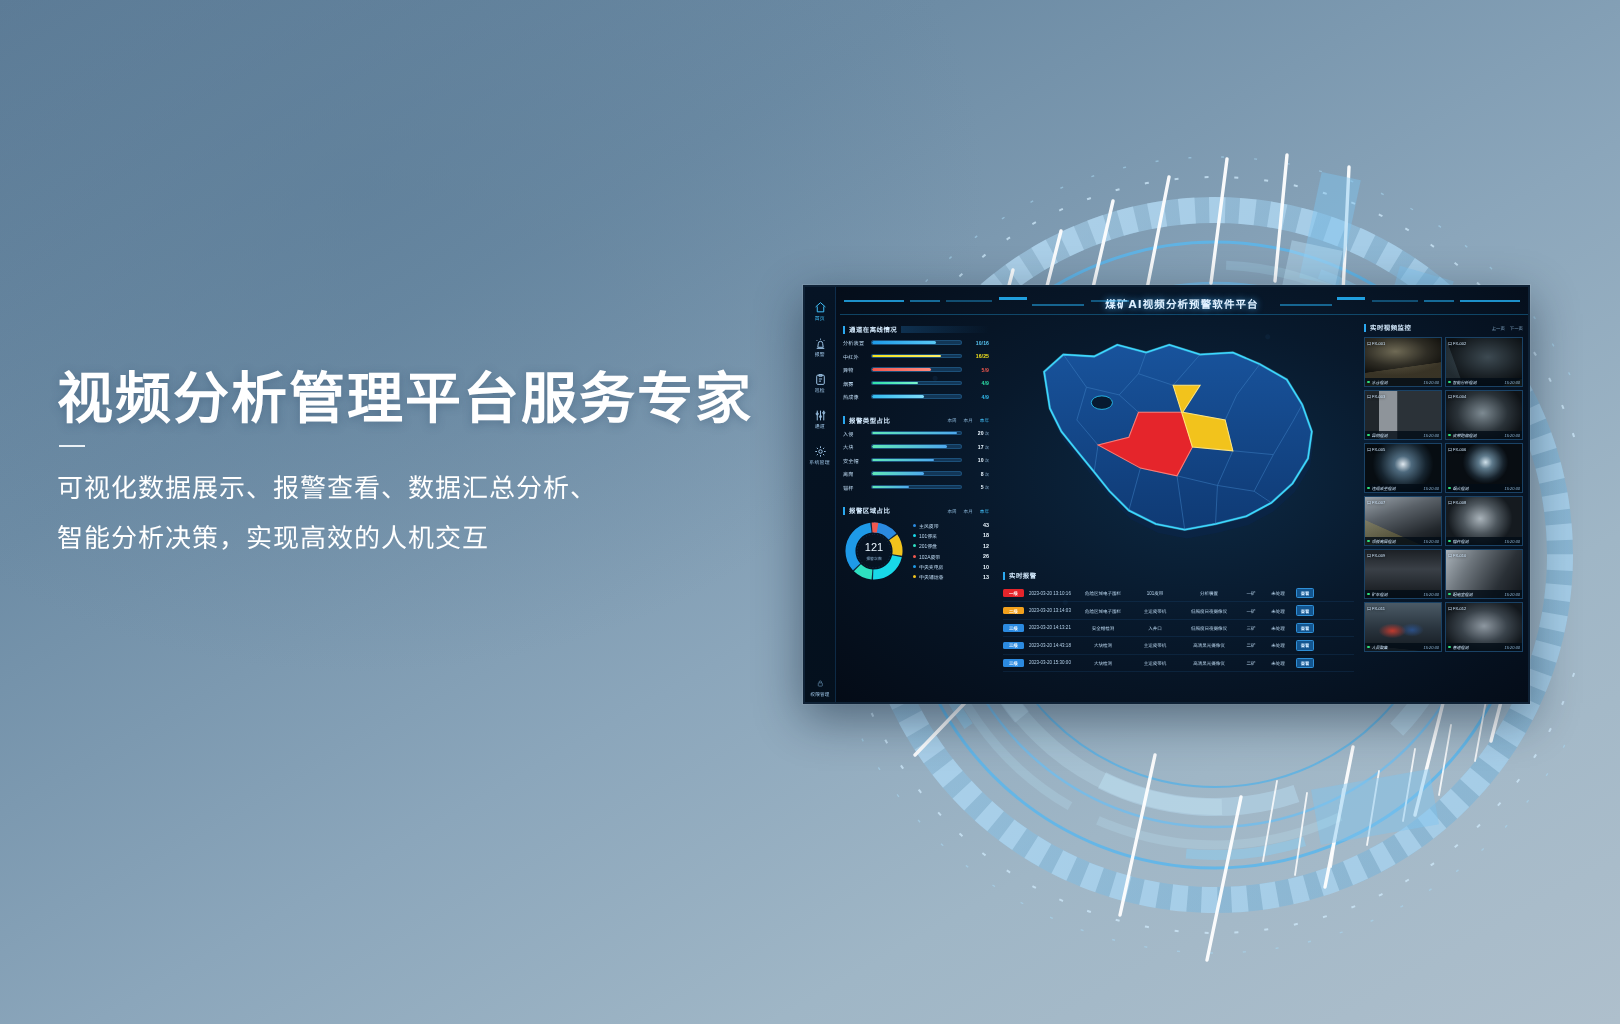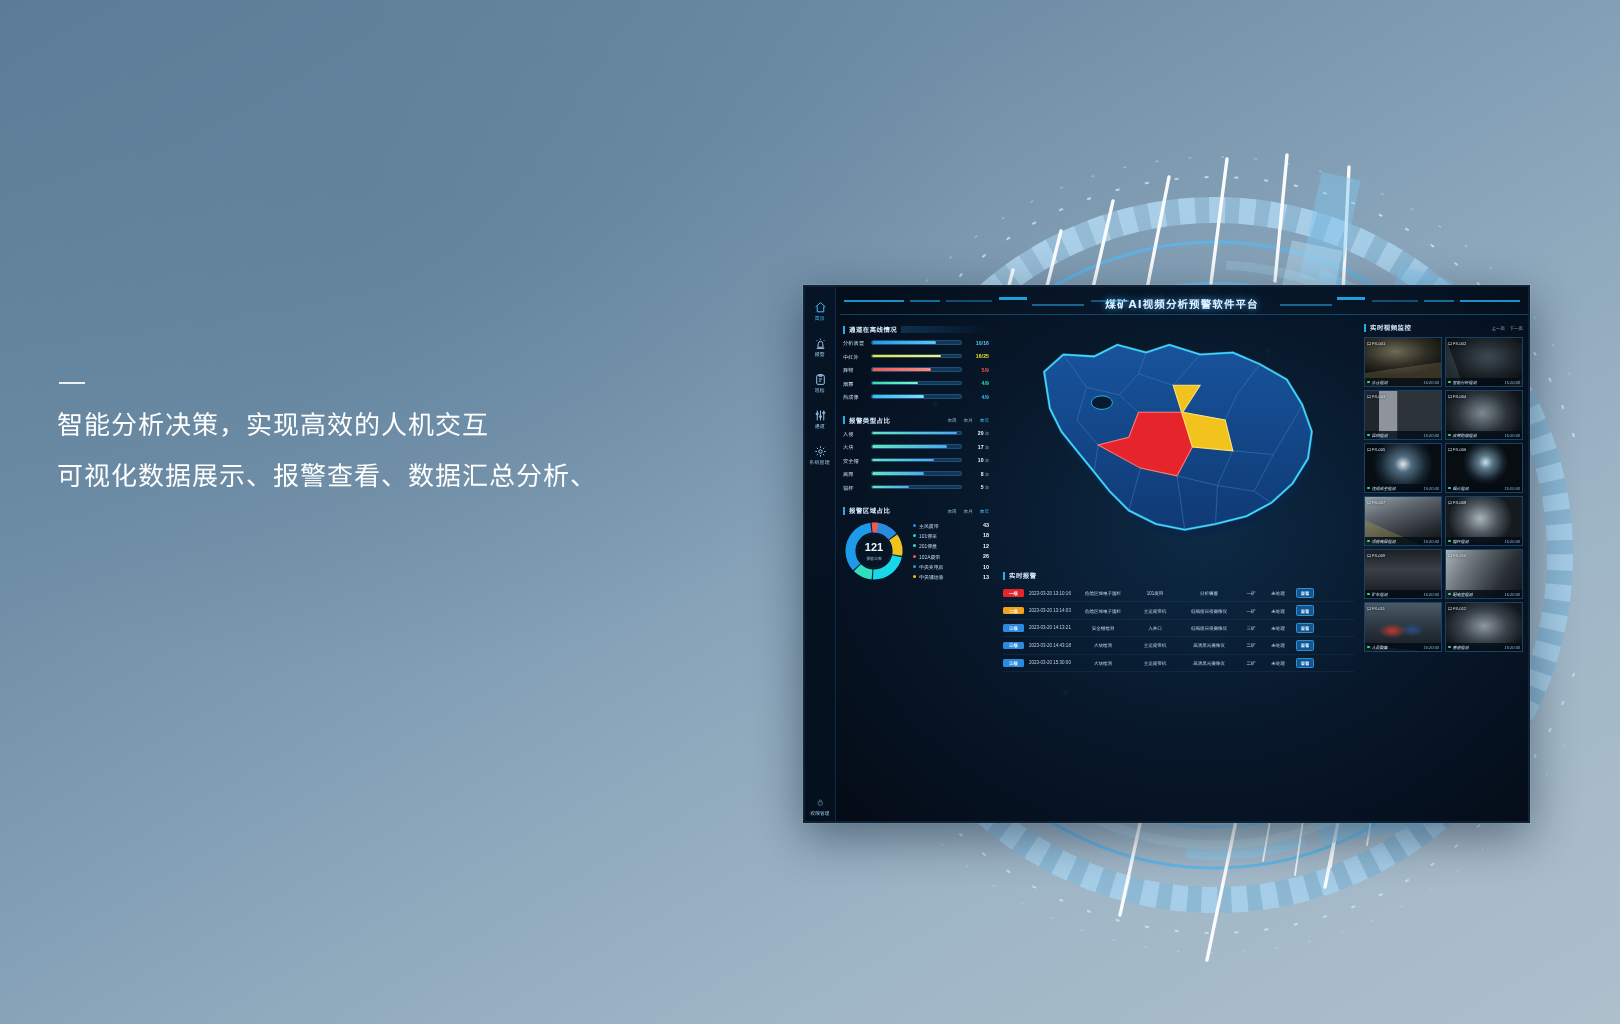--- a/index.html
+++ b/index.html
@@ -26,21 +26,21 @@
   }
   .subhead{
     margin-top:24px;font-size:20.5px;letter-spacing:.6px;color:#f3f7fa;
     font-family:"Liberation Sans",sans-serif;font-weight:400;
   }
   .rule{width:26px;height:2px;background:#eaf1f6;margin:14px 0 16px 2px;}
   .desc{font-size:26px;line-height:1.95;color:#ffffff;letter-spacing:1px;font-weight:400;}
 
   
   .monitor{
-    position:absolute;left:803px;top:285px;width:727px;height:538px;
+    position:absolute;left:803px;top:285px;width:727px;height:419px;
     background:#050b17;border:2px solid #0f2236;
     box-shadow:0 14px 44px rgba(10,28,46,.48), 0 0 0 1px rgba(255,255,255,.10);
     overflow:hidden;
   }
   .screen{
     position:absolute;inset:0;
     background:
       radial-gradient(ellipse 70% 80% at 55% 45%, #0d2a45 0%, #08192c 45%, #040b16 100%);
     display:flex;
   }
@@ -106,21 +106,21 @@
   .brow .val{width:23px;flex:0 0 23px;text-align:right;font-size:5.1px;font-weight:bold;letter-spacing:.1px;}
   .brow .val small{font-size:4.2px;font-weight:normal;color:#8fb6d6;margin-left:1px;}
 
   .sep{height:9px;}
 
   
   .donut-wrap{display:flex;align-items:center;gap:6px;margin-top:4px;}
   .donut{position:relative;width:62px;height:62px;flex:0 0 62px;}
   .donut svg{transform:rotate(-90deg);}
   .donut .center{position:absolute;inset:0;display:flex;flex-direction:column;align-items:center;justify-content:center;}
-  .donut .big{font-size:11px;color:#eaf6ff;font-weight:bold;line-height:1;}
+  .donut .big{font-size:11px;color:#eaf6ff;font-weight:normal;line-height:1;}
   .donut .cap{font-size:3.9px;color:#8fb6d6;margin-top:2px;}
   .legend{flex:1;display:flex;flex-direction:column;gap:3.4px;padding-left:2px;}
   .lg{display:flex;align-items:center;gap:3px;}
   .lg .dot{width:3px;height:3px;border-radius:50%;flex:0 0 3px;}
   .lg .nm{flex:1;font-size:4.9px;color:#bcd8f0;}
   .lg .num{font-size:5.4px;color:#eaf6ff;font-weight:bold;}
 
   
   .map{position:absolute;left:0;right:0;top:2px;height:248px;}
   .map svg{width:100%;height:100%;}
@@ -222,23 +222,24 @@
   <svg viewBox="0 0 720 930" xmlns="http://www.w3.org/2000/svg" style="mix-blend-mode:screen;opacity:.55">
     <g fill="none">
       <circle cx="360" cy="500" r="252" stroke="#6fc2f0" stroke-width="16" opacity=".45" stroke-dasharray="230 470" transform="rotate(130 360 500)"></circle>
       <circle cx="360" cy="500" r="290" stroke="#4fb0ea" stroke-width="9" opacity=".40" stroke-dasharray="250 520" transform="rotate(120 360 500)"></circle>
       <circle cx="360" cy="500" r="215" stroke="#89d2f5" stroke-width="7" opacity=".45" stroke-dasharray="180 480" transform="rotate(150 360 500)"></circle>
     </g>
   </svg>
 </div>
 
 <div class="copy">
+  <div class="headline">视频分析管理平台服务专家</div>
   <div class="rule"></div>
+  <div class="desc">可视化数据展示、报警查看、数据汇总分析、</div>
   <div class="desc">智能分析决策，实现高效的人机交互</div>
-  <div class="desc">可视化数据展示、报警查看、数据汇总分析、</div>
 </div>
 
 <div class="monitor">
   <div class="screen">
 
     <div class="sidebar">
       <div class="sb-item active">
         <span>
           <svg viewBox="0 0 24 24" fill="none" stroke="#43c4ff" stroke-width="1.8">
               <path d="M3 11l9-8 9 8"></path>

